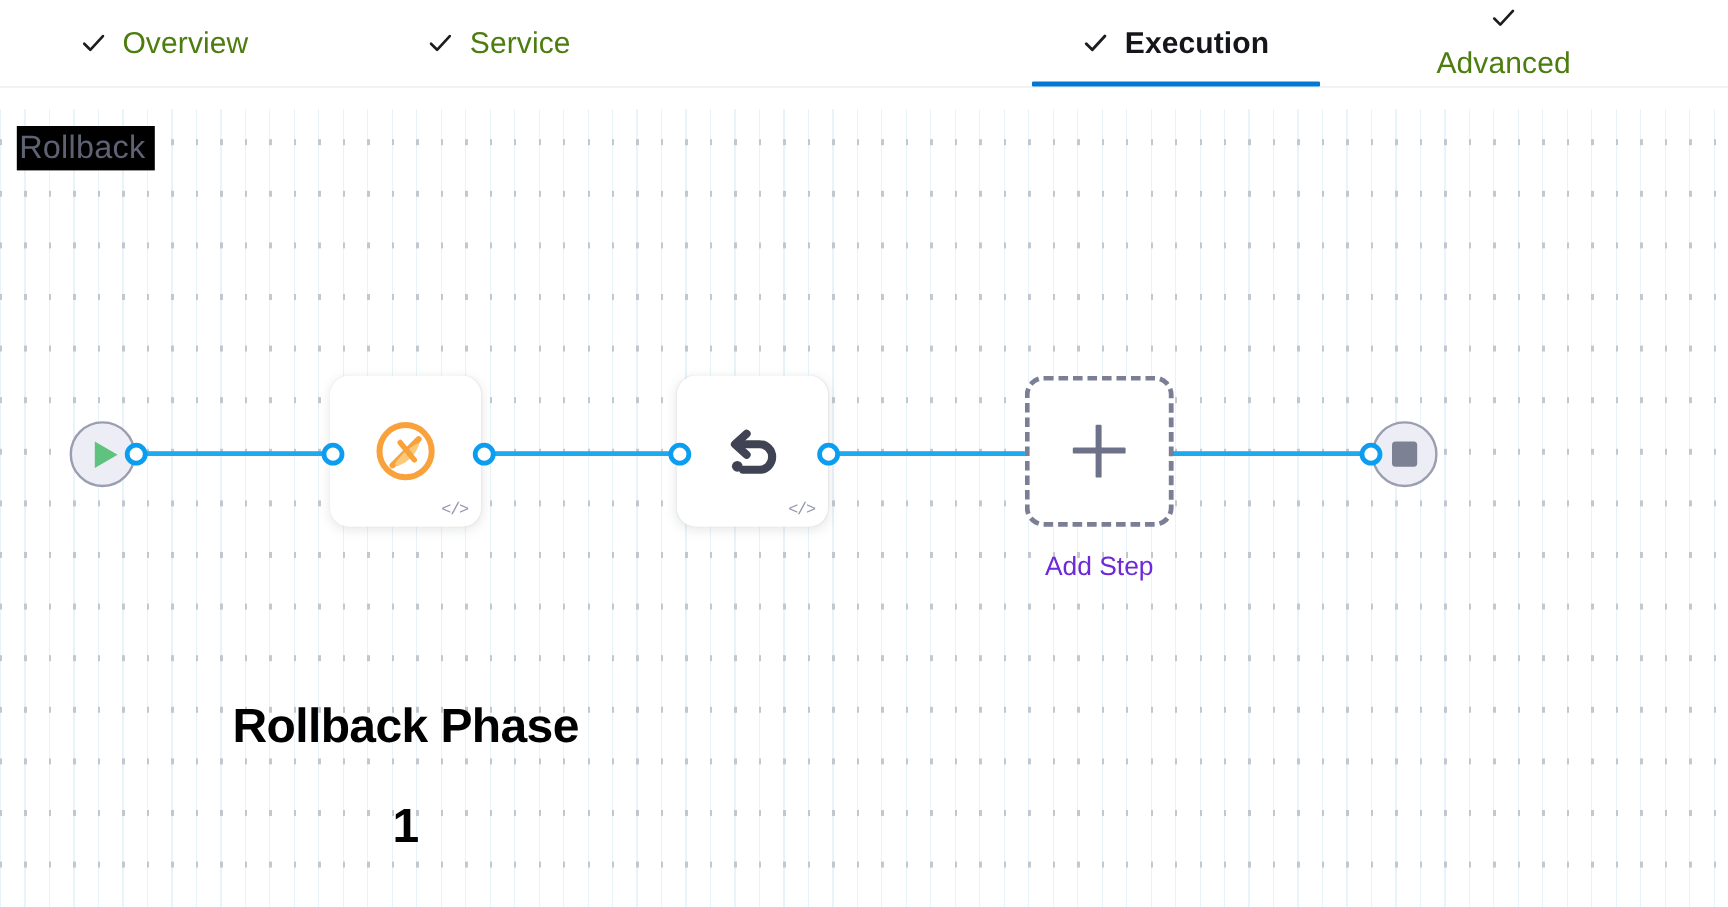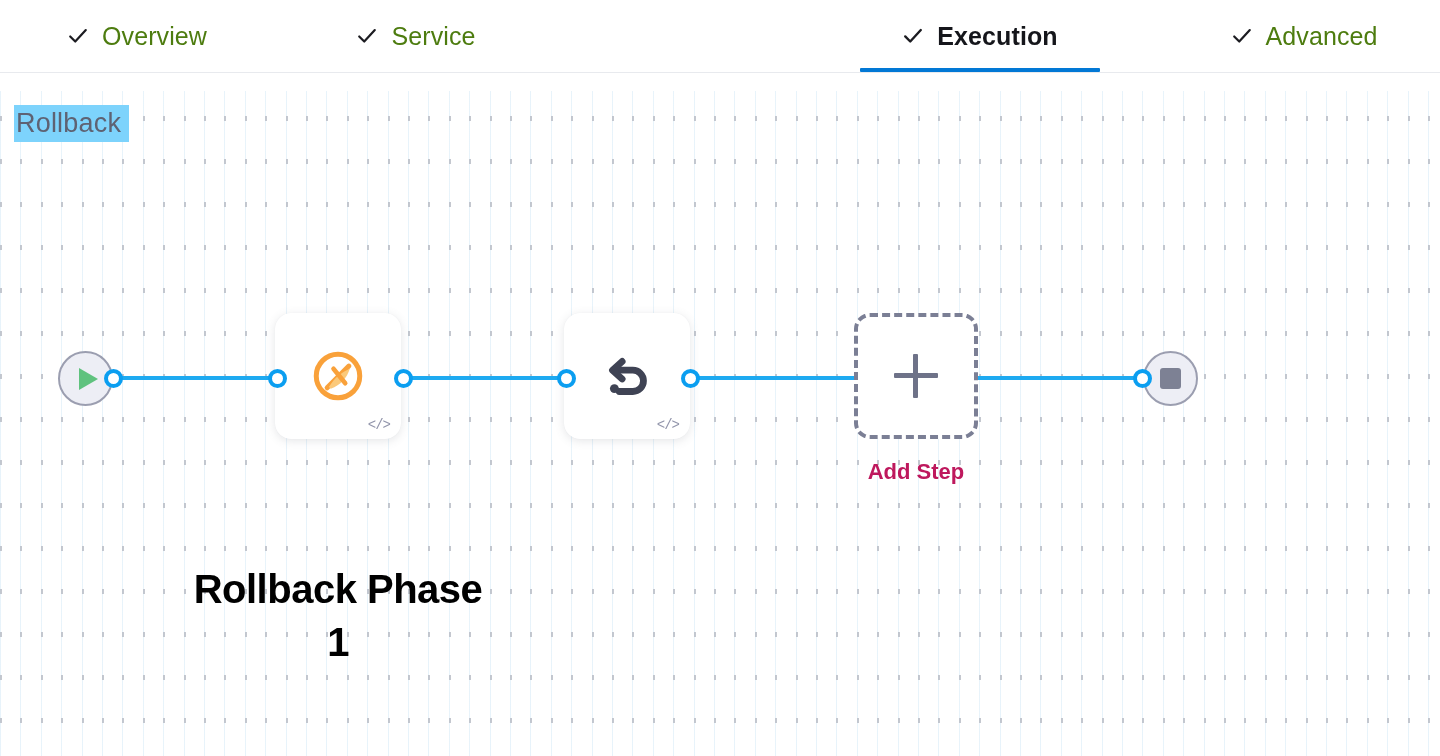--- a/index.html
+++ b/index.html
@@ -73,21 +73,21 @@
     border-radius: 1px;
     display: none;
   }
   .tab.active .underline { display: block; }
 
   
   #tab-0 { left: 38px;  width: 198px; }
   #tab-1 { left: 330px; width: 172px; }
   #tab-2 { left: 580px; width: 230px; }
   #tab-3 { left: 860px; width: 240px; }
-  #tab-4 { left: 1199px;width: 210px; }
+  #tab-4 { left: 1148px;width: 210px; flex-direction: column; }
 
   
   .canvas {
     position: absolute;
     left: 0;
     top: 73px;
     width: 1440px;
     height: 683px;
     overflow: hidden;
     background-color: #ffffff;
@@ -143,21 +143,21 @@
 
   .section-title {
     position: absolute;
     left: 14px;
     top: 32px;
     font-size: 27px;
     line-height: 33px;
     color: #5e6273;
     letter-spacing: 0.2px;
     z-index: 5;
-    background: #7dd3fc;
+    background: #000000;
     padding: 2px 8px 2px 2px;
   }
 
   
   .flow {
     position: absolute;
     left: 0; top: 0;
     width: 1440px;
     height: 683px;
     z-index: 6;
@@ -288,23 +288,22 @@
   .plus-glyph::after  { top: 0; bottom: 0; left: 19px; width: 5px; }
 
   .add-step-label {
     position: absolute;
     top: 385px;
     left: 830px;
     width: 172px;
     text-align: center;
     font-size: 22px;
     line-height: 27px;
-    color: #be185d;
+    color: #6d28d9;
     z-index: 8;
-    font-weight: bold;
   }
 
   
   .node-label {
     position: absolute;
     top: 385px;
     width: 210px;
     text-align: center;
     font-size: 23px;
     line-height: 42px;
@@ -314,21 +313,21 @@
   #label-step-1 { left: 233px; }
   #label-step-2 { left: 522px; }
 
   
   .annotation {
     position: absolute;
     top: 490px;
     width: 300px;
     text-align: center;
     font-size: 40px;
-    line-height: 53px;
+    line-height: 84px;
     font-weight: 700;
     color: #000000;
     letter-spacing: -0.5px;
     z-index: 12;
   }
   #annotation-1 { left: 188px; }
   #annotation-2 { left: 482px; }
 </style>
 </head>
 <body>

